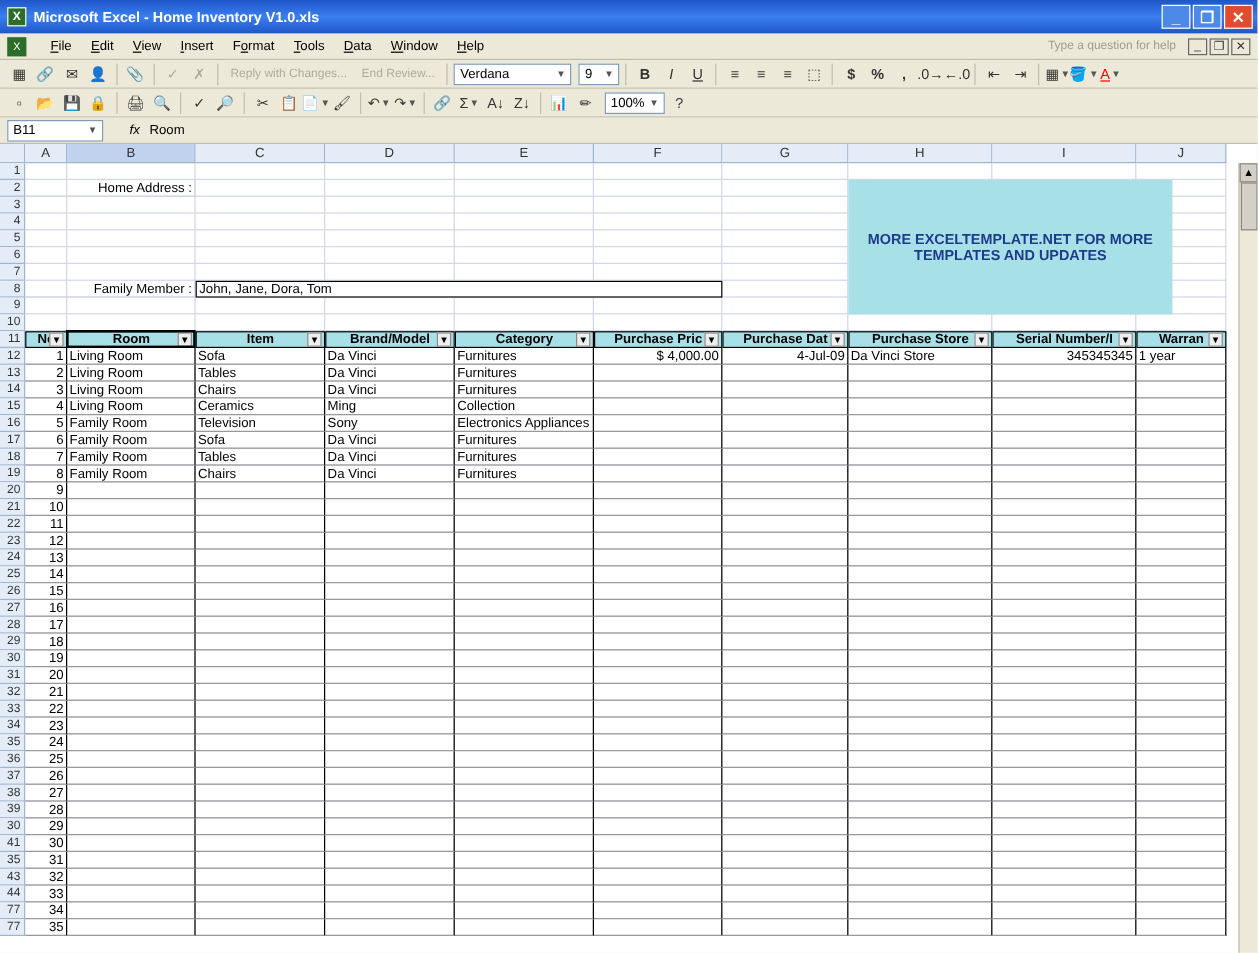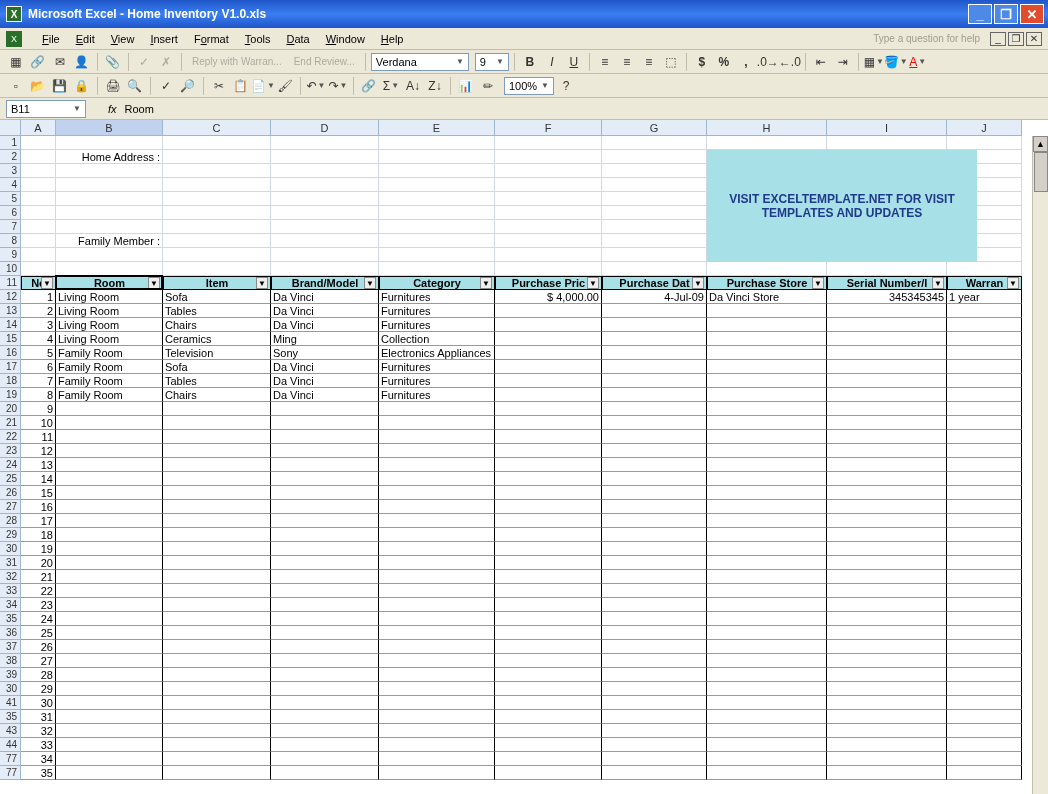--- a/index.html
+++ b/index.html
@@ -95,21 +95,21 @@
   <div class="tb">▦</div>
   <div class="tb">🔗</div>
   <div class="tb">✉</div>
   <div class="tb">👤</div>
   <div class="sep"></div>
   <div class="tb">📎</div>
   <div class="sep"></div>
   <div class="tb dis">✓</div>
   <div class="tb dis">✗</div>
   <div class="sep"></div>
-  <span class="tb dis" style="width:auto;font-size:10px;padding:0 4px">Reply with Warran...</span>
+  <span class="tb dis" style="width:auto;font-size:10px;padding:0 4px">Reply with Changes...</span>
   <span class="tb dis" style="width:auto;font-size:10px;padding:0 4px">End Review...</span>
   <div class="sep"></div>
   <div class="fontbox">
       <span>Verdana</span>
       <span class="drop" style="margin-left:auto">▼</span>
     </div>
   <div class="sizebox" style="margin-left:4px">
       <span>9</span>
       <span class="drop" style="margin-left:auto">▼</span>
     </div>
@@ -716,21 +716,22 @@
         <div class="cell" style="left: 142px; top: 630px; width: 108px; height: 14px;"></div>
         <div class="cell" style="left: 250px; top: 630px; width: 108px; height: 14px;"></div>
         <div class="cell" style="left: 358px; top: 630px; width: 116px; height: 14px;"></div>
         <div class="cell" style="left: 474px; top: 630px; width: 107px; height: 14px;"></div>
         <div class="cell" style="left: 581px; top: 630px; width: 105px; height: 14px;"></div>
         <div class="cell" style="left: 686px; top: 630px; width: 120px; height: 14px;"></div>
         <div class="cell" style="left: 806px; top: 630px; width: 120px; height: 14px;"></div>
         <div class="cell" style="left: 926px; top: 630px; width: 75px; height: 14px;"></div>
         <div class="cell lab" style="left: 0px; top: 14px; width: 142px; height: 14px;">Home Address :</div>
         <div class="cell lab" style="left: 0px; top: 98px; width: 142px; height: 14px;">Family Member :</div>
-        <div class="banner" style="left: 686px; top: 14px; width: 270px; height: 112px;">VISIT EXCELTEMPLATE.NET FOR VISIT TEMPLATES AND UPDATES</div>
+        <div class="cell bord" style="left: 142px; top: 98px; width: 439px; height: 14px;">John, Jane, Dora, Tom</div>
+        <div class="banner" style="left: 686px; top: 14px; width: 270px; height: 112px;">MORE EXCELTEMPLATE.NET FOR MORE TEMPLATES AND UPDATES</div>
         <div class="thcell" style="left: 0px; top: 140px; width: 35px; height: 14px;">No<div class="dd">▼</div></div>
         <div class="thcell" style="left: 35px; top: 140px; width: 107px; height: 14px;">Room<div class="dd">▼</div></div>
         <div class="thcell" style="left: 142px; top: 140px; width: 108px; height: 14px;">Item<div class="dd">▼</div></div>
         <div class="thcell" style="left: 250px; top: 140px; width: 108px; height: 14px;">Brand/Model<div class="dd">▼</div></div>
         <div class="thcell" style="left: 358px; top: 140px; width: 116px; height: 14px;">Category<div class="dd">▼</div></div>
         <div class="thcell" style="left: 474px; top: 140px; width: 107px; height: 14px;">Purchase Pric<div class="dd">▼</div></div>
         <div class="thcell" style="left: 581px; top: 140px; width: 105px; height: 14px;">Purchase Dat<div class="dd">▼</div></div>
         <div class="thcell" style="left: 686px; top: 140px; width: 120px; height: 14px;">Purchase Store<div class="dd">▼</div></div>
         <div class="thcell" style="left: 806px; top: 140px; width: 120px; height: 14px;">Serial Number/I<div class="dd">▼</div></div>
         <div class="thcell" style="left: 926px; top: 140px; width: 75px; height: 14px;">Warran<div class="dd">▼</div></div>

